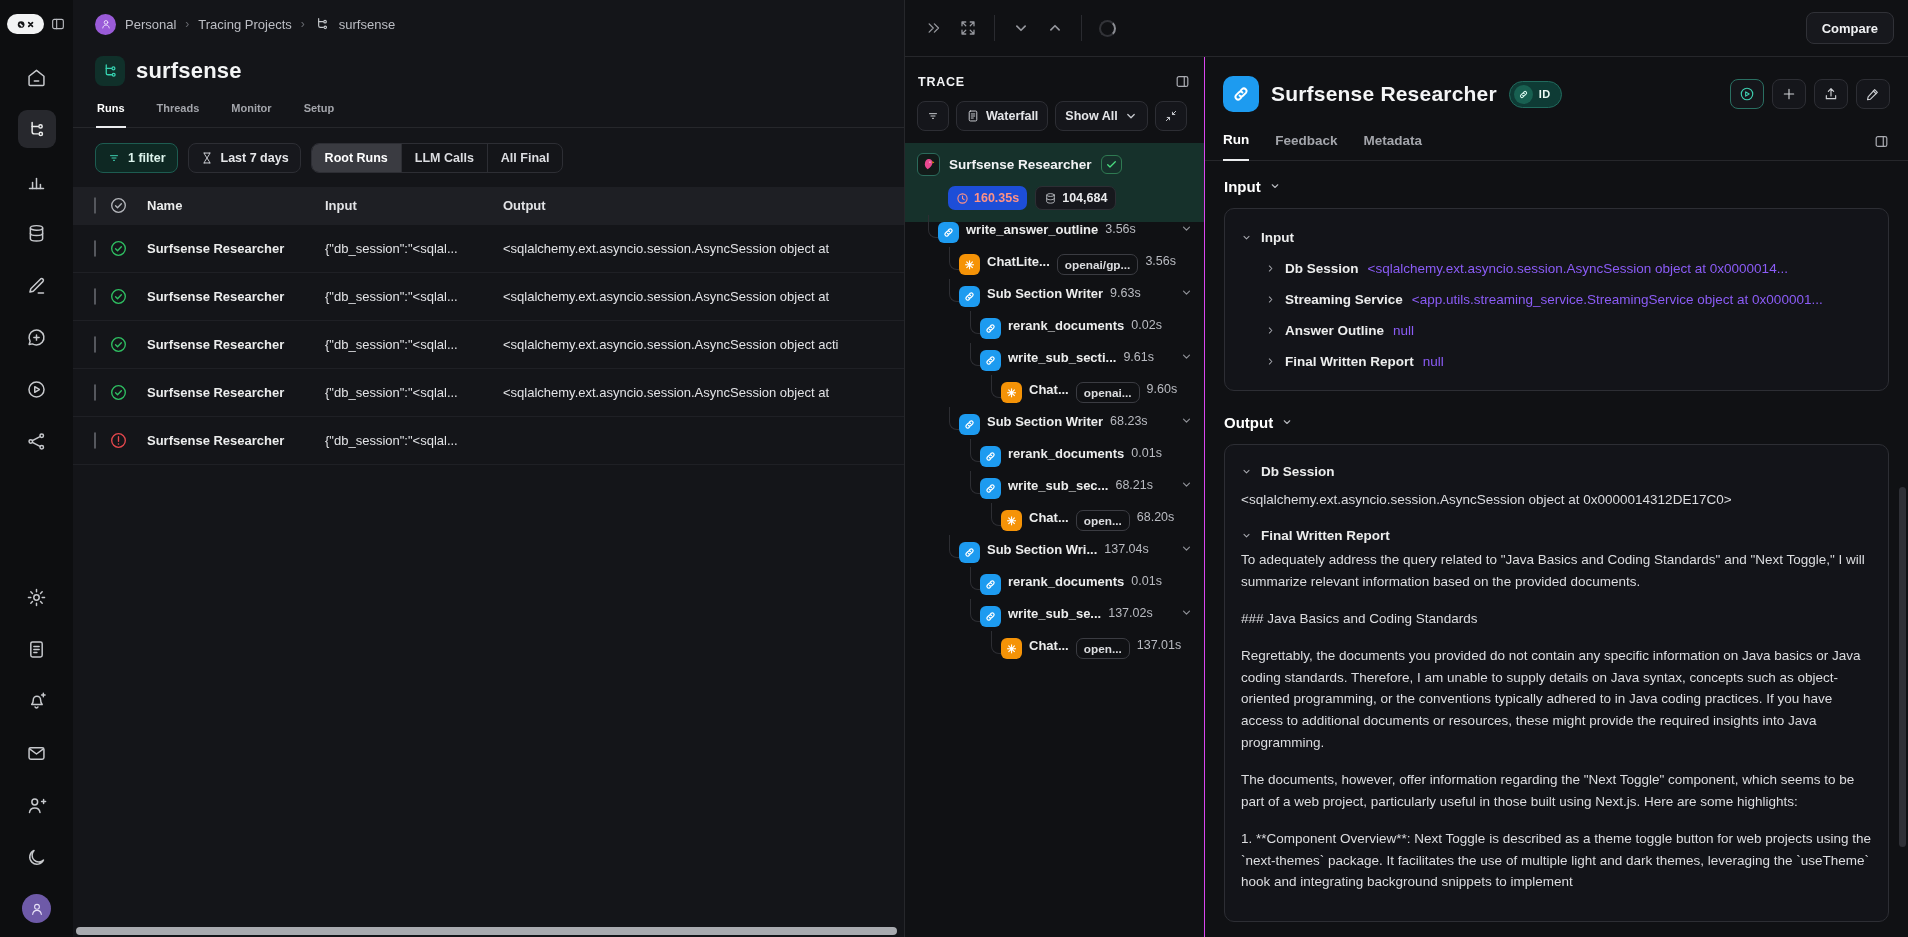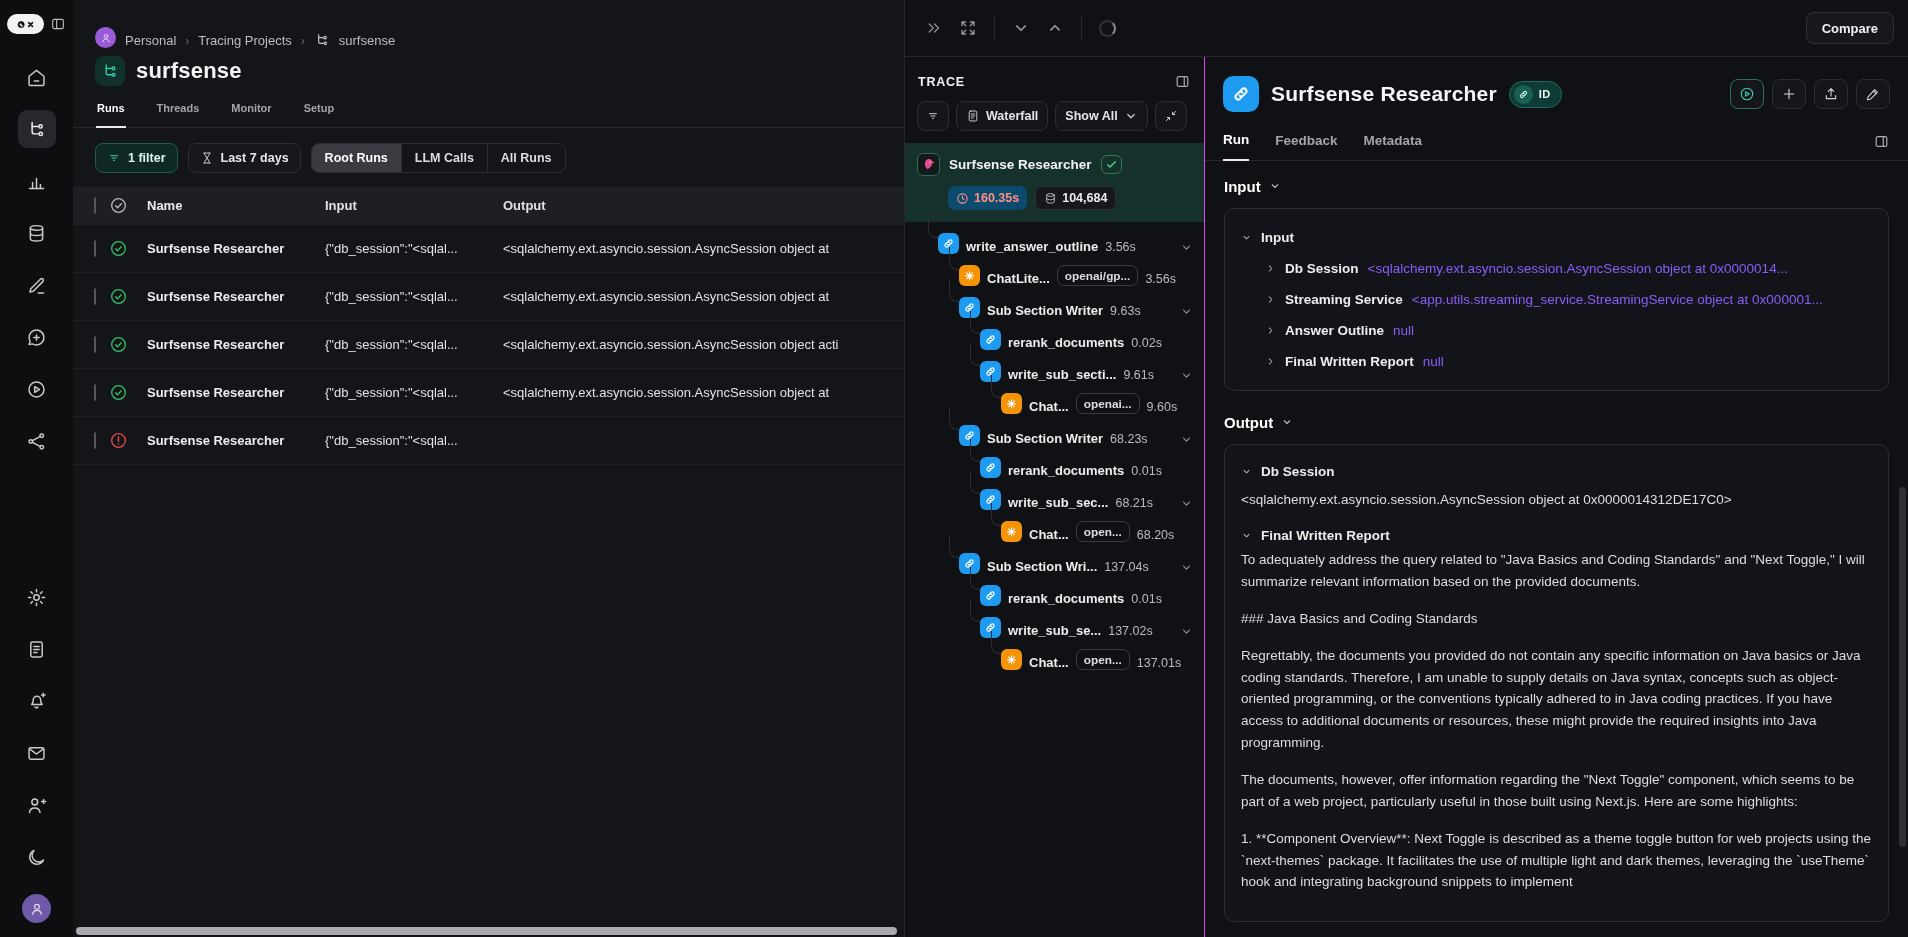--- a/index.html
+++ b/index.html
@@ -20,21 +20,21 @@
   .sic{width:38px;height:38px;border-radius:9px;display:flex;align-items:center;justify-content:center;color:#c7c9cd}
   .sic .ico{width:21px;height:21px}
   .sic.active{background:#27282d;color:#eceded}
   .sb-sp{margin-top:auto}
   .avatar{width:29px;height:29px;border-radius:50%;background:#6e5aa8;display:flex;align-items:center;justify-content:center;color:#e6e0f6;margin-top:4px}
   .avatar .ico{width:16px;height:16px}
 
   
   #leftpanel{flex:none;width:832px;background:#141519;border-right:1px solid #26272b;
              display:flex;flex-direction:column;position:relative}
-  .crumbs{height:48px;display:flex;align-items:flex-end;gap:9px;padding:0 22px;color:#bcbec4;font-size:13px}
+  .crumbs{height:48px;display:flex;align-items:center;gap:9px;padding:0 22px;color:#bcbec4;font-size:13px}
   .crumb-avatar{width:21px;height:21px;border-radius:50%;background:#9a5bd8;display:flex;align-items:center;justify-content:center;color:#f3eaff}
   .crumb-avatar .ico{width:12px;height:12px}
   .crumb-sep{color:#66686e;font-size:12px}
   .crumbs .ico.tr{width:16px;height:16px;color:#c7c9cd}
   .pagehead{display:flex;align-items:center;gap:11px;padding:8px 22px 0}
   .ticon{width:30px;height:30px;border-radius:8px;background:#10302a;color:#36d3b1;display:flex;align-items:center;justify-content:center}
   .ticon .ico{width:18px;height:18px}
   .ptitle{font-size:22px;font-weight:700;color:#f4f5f6;letter-spacing:.2px}
   .tabs{display:flex;gap:30px;margin-top:16px;padding:0 23px;border-bottom:1px solid #26272b}
   .tab{padding:0 1px 12px;font-size:11px;font-weight:600;color:#a3a5ab;cursor:pointer}
@@ -94,24 +94,24 @@
   .parrot{width:23px;height:23px;border-radius:6px;border:1px solid #2b6a5b;background:#121b19;
           display:flex;align-items:center;justify-content:center}
   .parrot .ico{width:16px;height:16px}
   .rootname{font-size:13.5px;font-weight:700;color:#f2f3f5}
   .rootcheck{width:21px;height:19px;border-radius:6px;border:1px solid #2f7a52;display:flex;align-items:center;justify-content:center;color:#4ade80}
   .rootcheck .ico{width:13px;height:13px}
   .rootbadges{display:flex;gap:8px;margin:10px 0 0 31px}
   .bdg{height:24px;border-radius:7px;display:inline-flex;align-items:center;gap:5px;padding:0 8px;
        font-size:12.5px;font-weight:700}
   .bdg .ico{width:13px;height:13px}
-  .bdg.red{background:#0c4a6e;color:#ff9285}
+  .bdg.red{background:#1d4ed8;color:#ff9285}
   .bdg.tok{background:#17181d;border:1px solid #2d2e34;color:#eaebed}
   .bdg.tok .ico{color:#b9bbc1}
-  .tnode{height:32px;display:flex;align-items:flex-end;gap:7px;position:relative;
+  .tnode{height:32px;display:flex;align-items:flex-start;gap:7px;position:relative;
          padding-left:calc(12px + var(--d)*21px);cursor:pointer}
   .tnode::before{content:"";position:absolute;left:calc(2px + var(--d)*21px);top:-7px;width:9px;height:22px;
          border-left:1.5px solid #2d2e33;border-bottom:1.5px solid #2d2e33;border-bottom-left-radius:8px}
   .nico{width:21px;height:21px;border-radius:6px;flex:none;display:flex;align-items:center;justify-content:center;color:#fff}
   .nico .ico{width:13px;height:13px}
   .nico.chain{background:#1d9bf0}
   .nico.llm{background:#f59307;font-size:11.5px;font-weight:700}
   .nname{font-size:13px;font-weight:700;color:#eceded;white-space:nowrap}
   .npill{border:1px solid #3b3c42;border-radius:7px;padding:2.5px 7px;font-size:11.8px;font-weight:600;color:#dcdde0;white-space:nowrap}
   .ndur{font-size:12.5px;font-weight:400;color:#b9bbc1;white-space:nowrap}
@@ -360,21 +360,21 @@
         <span class="ico">
             <svg viewBox="0 0 24 24" fill="none" stroke="currentColor" stroke-width="1.7" stroke-linecap="round" stroke-linejoin="round">
               <path d="M6.5 3.5h11M6.5 20.5h11M8 3.5v2.3L12 12 8 18.2v2.3M16 3.5v2.3L12 12l4 6.2v2.3"></path>
             </svg>
           </span>
         <span>Last 7 days</span>
       </span>
       <span class="seg">
         <span class="segbtn active">Root Runs</span>
         <span class="segbtn">LLM Calls</span>
-        <span class="segbtn">All Runs</span>
+        <span class="segbtn">All Final</span>
       </span>
     </div>
     <div class="thead">
       <span class="c-check"><span class="cbox"></span></span>
       <span class="c-status">
           <span class="ico st hd">
             <svg viewBox="0 0 24 24" fill="none" stroke="currentColor" stroke-width="1.7" stroke-linecap="round" stroke-linejoin="round">
               <circle cx="12" cy="12" r="8.6"></circle>
               <path d="M8.3 12.3l2.5 2.5 4.8-5.1"></path>
             </svg>

